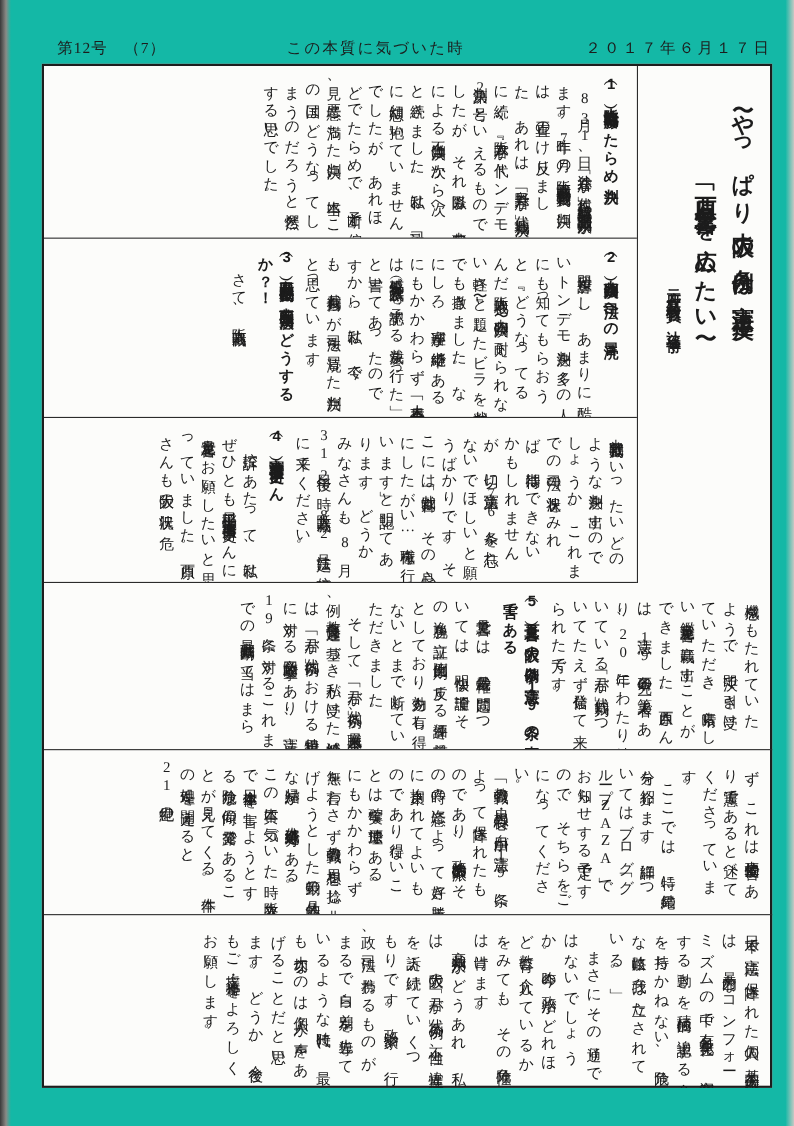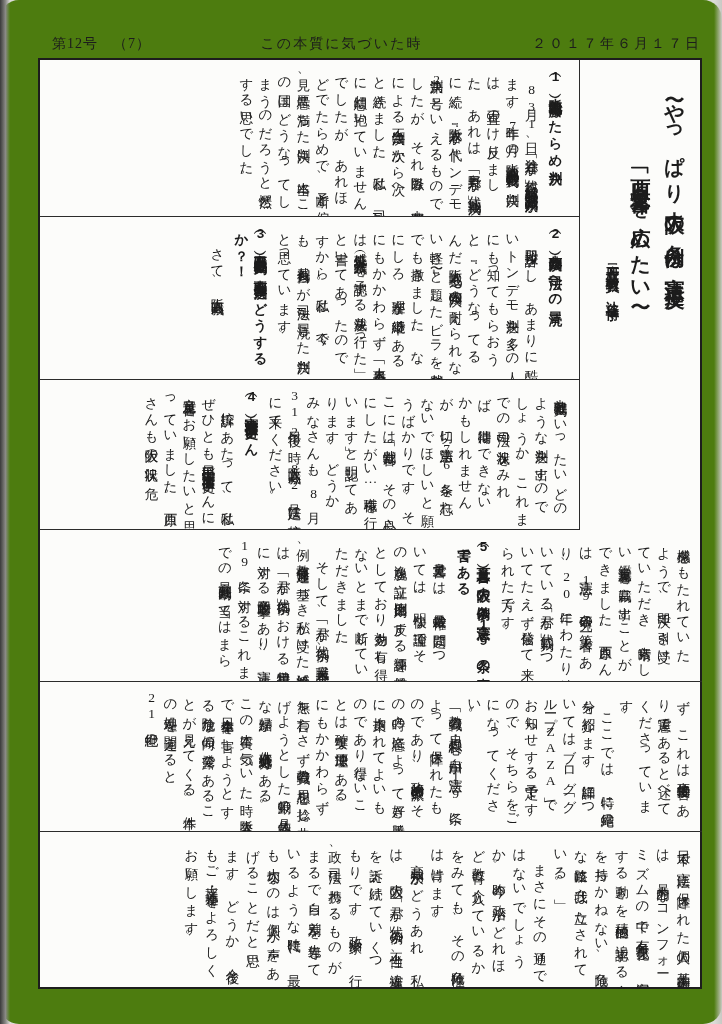--- a/index.html
+++ b/index.html
@@ -6,22 +6,21 @@
   body{
     width:722px;height:1024px;
     background:#dcdcd8;
     font-family:"Liberation Serif","DejaVu Serif",serif;
     color:#1c1c1c;
     position:relative;
     overflow:hidden;
   }
   .page{
     position:absolute;left:0;top:0;width:722px;height:1024px;
-    background:#4d7c0f;
-    border-radius:19px;
+    background:#14b8a6;
   }
   .edge-shadow{
     position:absolute;left:0;top:0;width:10px;height:1024px;
     background:linear-gradient(to right,#3a3a3a 0%,#8a8a86 55%,rgba(180,180,176,0) 100%);
   }
   .edge-right{
     position:absolute;right:0;top:0;width:8px;height:1024px;
     background:linear-gradient(to left,#c9c9c4 0%,rgba(220,220,216,0) 100%);
   }
   

